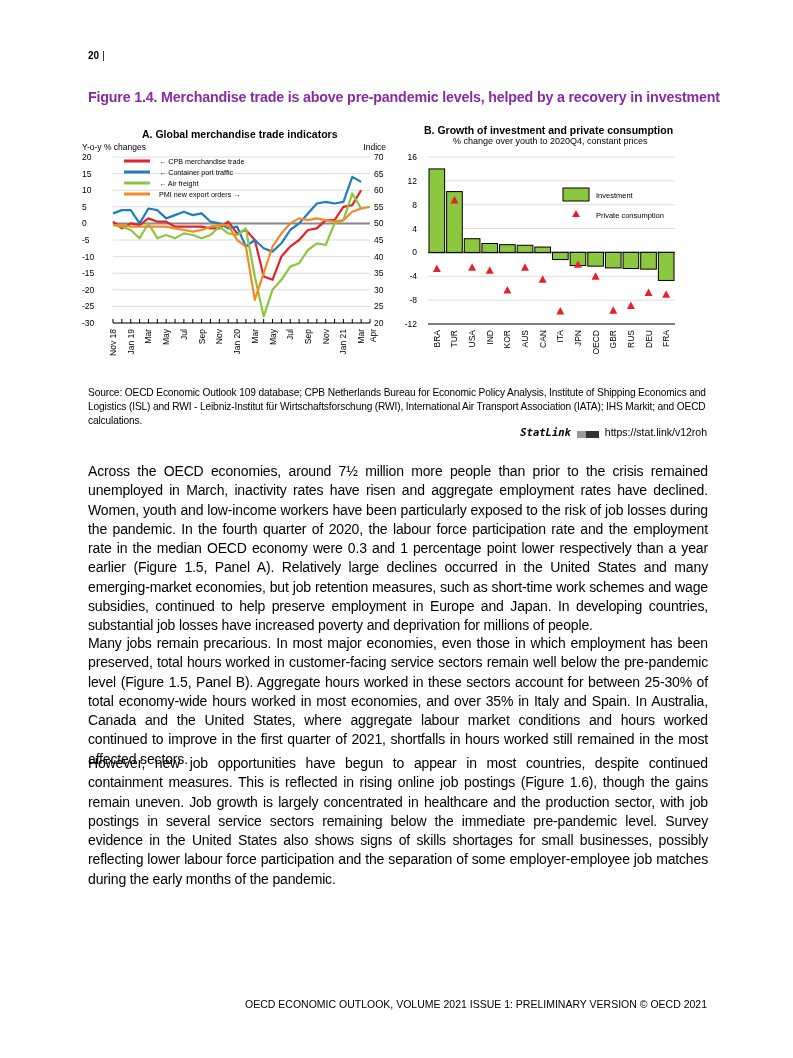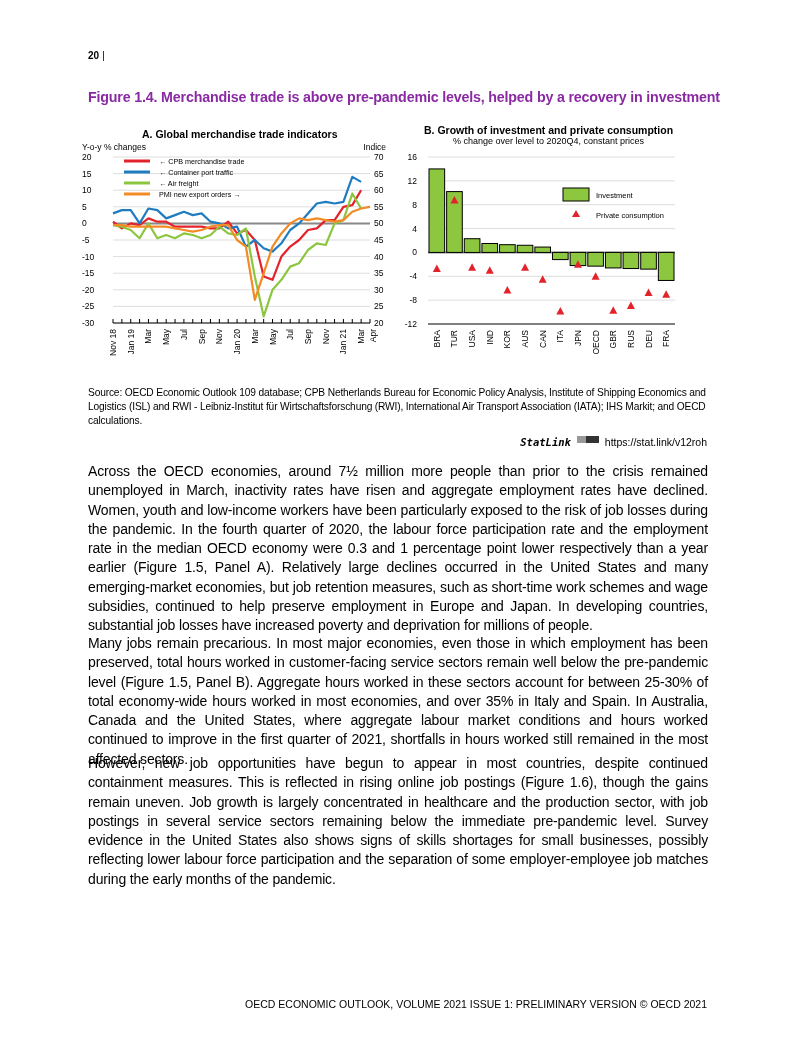--- a/index.html
+++ b/index.html
@@ -4,21 +4,21 @@
 <style>
   html,body{margin:0;padding:0;background:#fff;}
   body{width:793px;height:1058px;position:relative;font-family:"Liberation Sans",sans-serif;color:#000;overflow:hidden;}
   .page-num{position:absolute;left:88px;top:50px;font-weight:bold;font-size:10px;}
   .page-num .bar{font-weight:normal;margin-left:3px;}
   .fig-title{position:absolute;left:88px;top:88px;color:#8a2aa3;font-weight:bold;font-size:15.5px;letter-spacing:-0.2px;white-space:nowrap;transform:scaleX(0.92);transform-origin:left;}
   .panel-title{position:absolute;font-weight:bold;font-size:10.5px;white-space:nowrap;}
   .panel-sub{position:absolute;font-size:9px;white-space:nowrap;}
   svg text{font-family:"Liberation Sans",sans-serif;}
   .source{position:absolute;left:88px;top:386px;width:620px;font-size:10.2px;line-height:14px;letter-spacing:-0.15px;}
-  .statlink{position:absolute;right:86px;top:426px;font-size:10.5px;display:flex;align-items:flex-start;gap:6px;margin-top:10px;}
+  .statlink{position:absolute;right:86px;top:426px;font-size:10.5px;display:flex;align-items:flex-end;gap:6px;}
   .statlink .sl{font-family:"DejaVu Sans Mono",monospace;font-style:italic;font-weight:bold;font-size:10.5px;}
   .statlink .logo{display:inline-block;width:22px;height:7px;background:linear-gradient(90deg,#999 0 40%,#333 40% 100%);}
   .para{position:absolute;left:88px;width:620px;font-size:14px;line-height:19.3px;text-align:justify;letter-spacing:-0.15px;}
   .footer{position:absolute;right:86px;top:998px;font-size:10.5px;white-space:nowrap;text-align:right;}
 </style>
 </head>
 <body>
 
 <div class="page-num"><span>20</span><span class="bar">|</span></div>
 <div class="fig-title">Figure 1.4. Merchandise trade is above pre-pandemic levels, helped by a recovery in investment</div>
@@ -115,21 +115,21 @@
     <text x="79" y="26" font-size="7.2">← CPB merchandise trade</text>
     <line x1="44" x2="70" y1="34" y2="34" stroke="#1f7cc1" stroke-width="3"></line>
     <text x="79" y="37" font-size="7.2">← Container port traffic</text>
     <line x1="44" x2="70" y1="45" y2="45" stroke="#8cc63f" stroke-width="3"></line>
     <text x="79" y="48" font-size="7.2">← Air freight</text>
     <line x1="44" x2="70" y1="56" y2="56" stroke="#f28a26" stroke-width="3"></line>
     <text x="79" y="59" font-size="7.2">PMI new export orders →</text>
   </svg>
 
 <div class="panel-title" style="left:408px;top:124px;margin-left:16px;">B. Growth of investment and private consumption</div>
-<div class="panel-sub" style="left:453px;top:136px;">% change over level to 2020Q4, constant prices</div>
+<div class="panel-sub" style="left:453px;top:136px;">% change over youth to 2020Q4, constant prices</div>
 <svg id="chartB" style="position:absolute;left:395px;top:145px;" width="310" height="215">
     <line x1="33" x2="280" y1="12" y2="12" stroke="#ddd" stroke-width="1"></line>
     <text x="22" y="15" font-size="8.5" text-anchor="end">16</text>
     <line x1="33" x2="280" y1="35.85714285714286" y2="35.85714285714286" stroke="#ddd" stroke-width="1"></line>
     <text x="22" y="38.85714285714286" font-size="8.5" text-anchor="end">12</text>
     <line x1="33" x2="280" y1="59.71428571428571" y2="59.71428571428571" stroke="#ddd" stroke-width="1"></line>
     <text x="22" y="62.71428571428571" font-size="8.5" text-anchor="end">8</text>
     <line x1="33" x2="280" y1="83.57142857142858" y2="83.57142857142858" stroke="#ddd" stroke-width="1"></line>
     <text x="22" y="86.57142857142858" font-size="8.5" text-anchor="end">4</text>
     <line x1="33" x2="280" y1="107.42857142857143" y2="107.42857142857143" stroke="#888" stroke-width="2"></line>

